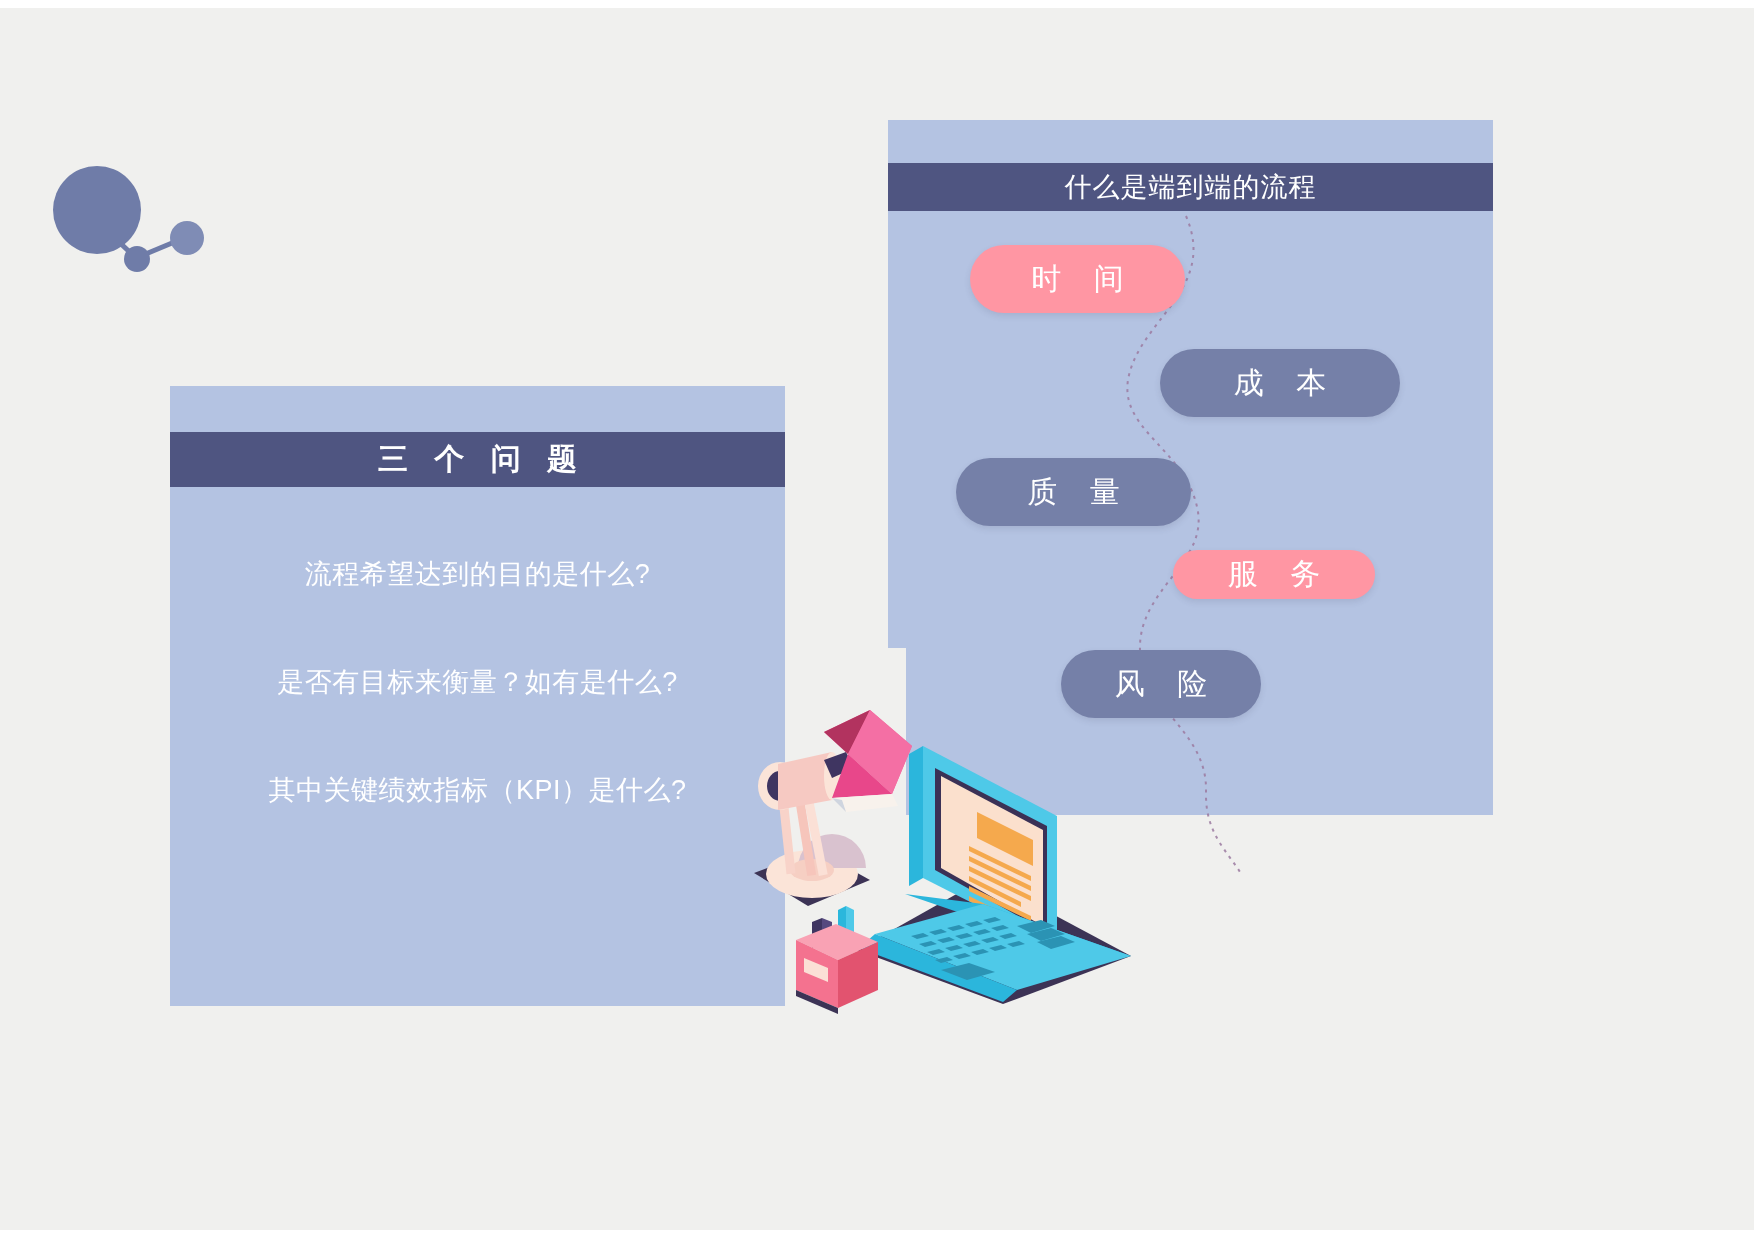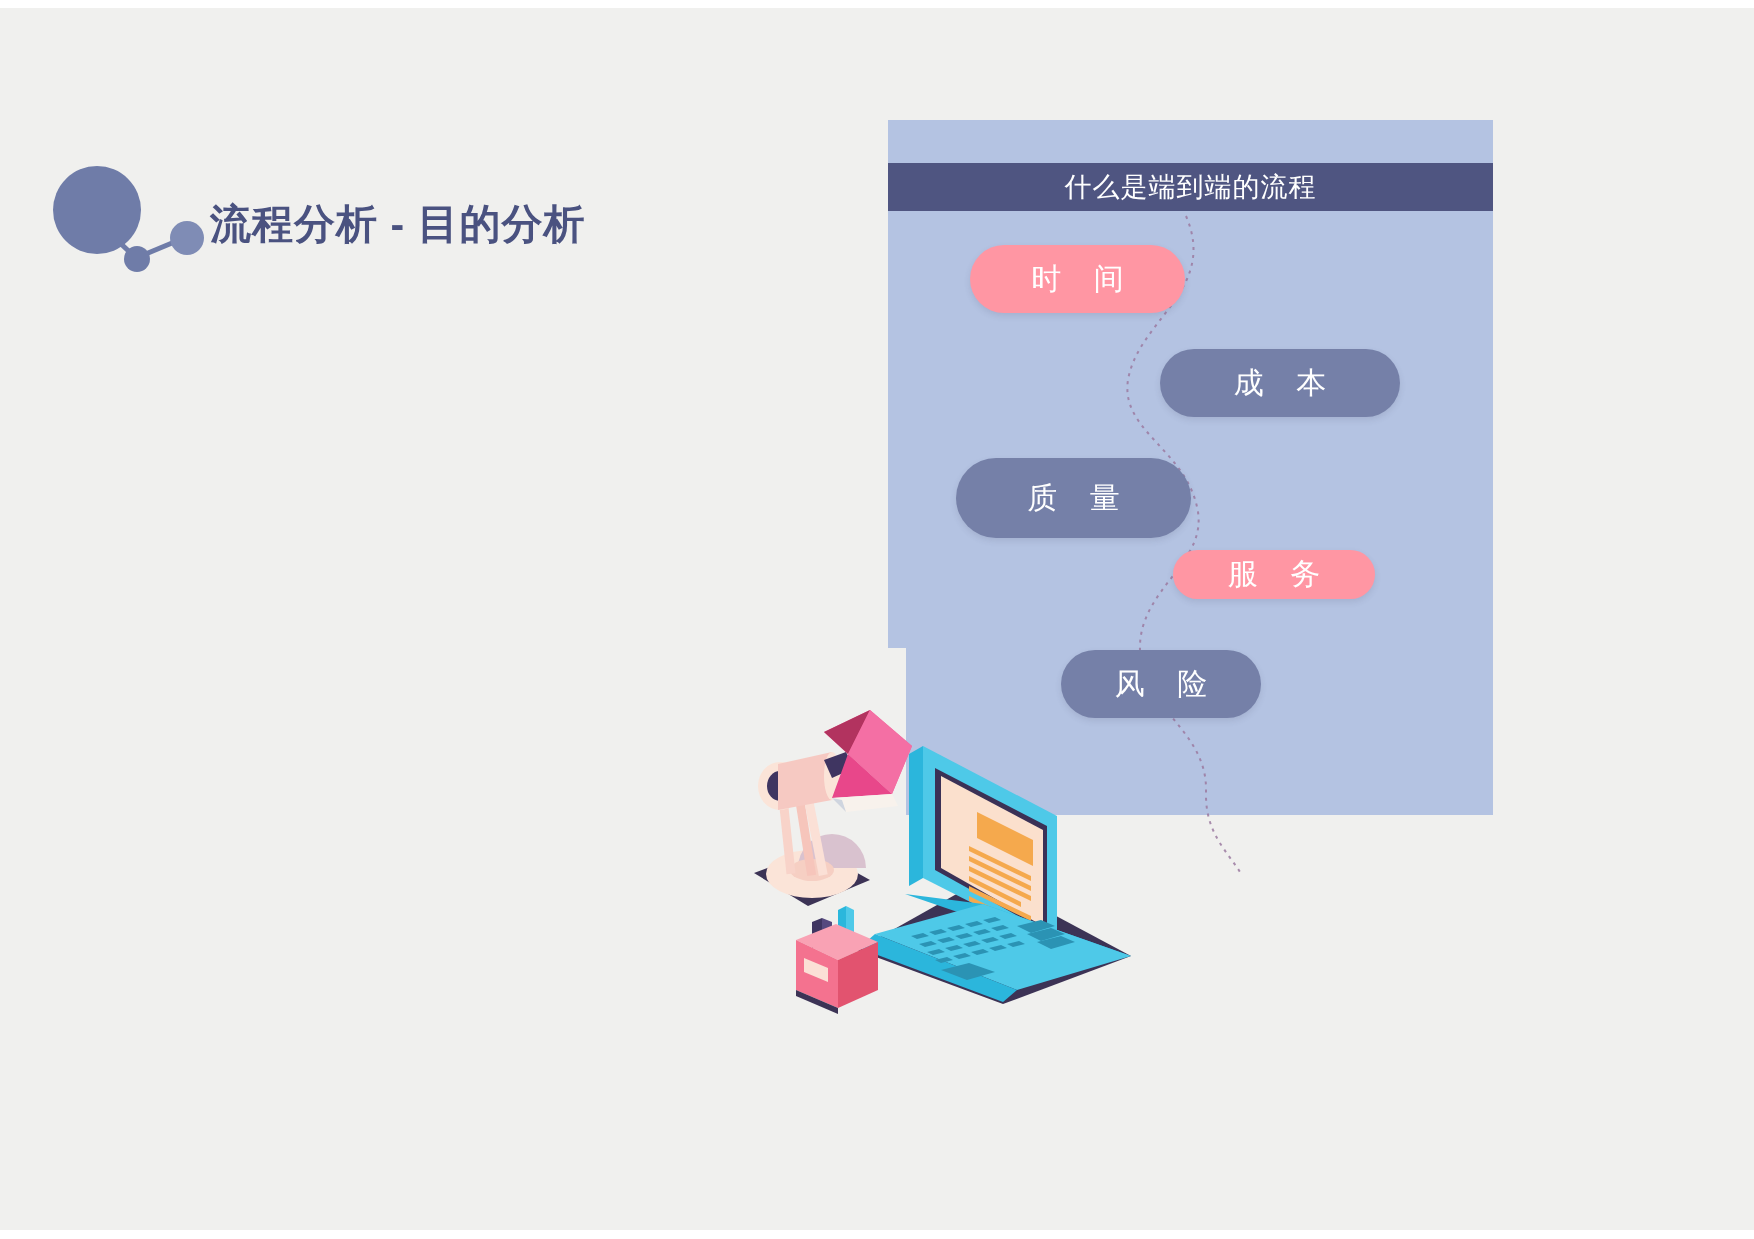--- a/index.html
+++ b/index.html
@@ -83,43 +83,52 @@
 <div class="slide">
 
   <div class="title-block">
     <svg class="node-graphic" viewBox="0 0 200 110">
       <line x1="58" y1="60" x2="92" y2="92" stroke="#6f7ca8" stroke-width="5"></line>
       <line x1="92" y1="92" x2="140" y2="72" stroke="#6f7ca8" stroke-width="5"></line>
       <circle cx="53" cy="44" r="44" fill="#6f7ca8"></circle>
       <circle cx="93" cy="93" r="13" fill="#6f7ca8"></circle>
       <circle cx="143" cy="72" r="17" fill="#7f8cb5"></circle>
     </svg>
-    <div class="title-text">流程分析 - 目的分析</div>
-  </div>
-
+  </div>
+
+  <div class="panel" id="panel-left">
+    <div class="panel-bar">
+      <span class="bar-label">三 个 问 题</span>
+    </div>
+    <div class="question-list">
+      <div class="question-item">流程希望达到的目的是什么?</div>
+      <div class="question-item">是否有目标来衡量？如有是什么?</div>
+      <div class="question-item">其中关键绩效指标（KPI）是什么?</div>
+    </div>
+  </div>
 
   <div class="panel" id="panel-right">
     <div class="panel-bar">
       <span class="bar-label">什么是端到端的流程</span>
     </div>
   </div>
 
   <svg class="squiggle" viewBox="0 0 605 760" preserveAspectRatio="none">
     <path d="M 298 96
              C 330 170, 250 200, 240 260
              C 232 312, 300 330, 310 392
              C 318 444, 250 470, 252 530
              C 254 590, 320 610, 318 672
              C 317 712, 338 730, 352 752" fill="none" stroke="#9b7aa0" stroke-width="2" stroke-dasharray="3 5" opacity=".85"></path>
   </svg>
 
   <div id="pill-layer">
       <div class="pill pink" style="left: 970px; top: 237px; width: 215px; height: 68px;">时 间</div>
       <div class="pill blue" style="left: 1160px; top: 341px; width: 240px; height: 68px;">成 本</div>
-      <div class="pill blue" style="left: 956px; top: 450px; width: 235px; height: 80px;">质 量</div>
+      <div class="pill blue" style="left: 956px; top: 450px; width: 235px; height: 68px;">质 量</div>
       <div class="pill pink" style="left: 1173px; top: 542px; width: 202px; height: 49px;">服 务</div>
       <div class="pill blue" style="left: 1061px; top: 642px; width: 200px; height: 68px;">风 险</div>
     </div>
 
   <div class="white-wall" style="left:786px;top:640px;"></div>
 
   <div class="illustration">
 
     <svg style="position:absolute;left:20px;top:50px;" width="220" height="230" viewBox="0 0 220 230">
 

